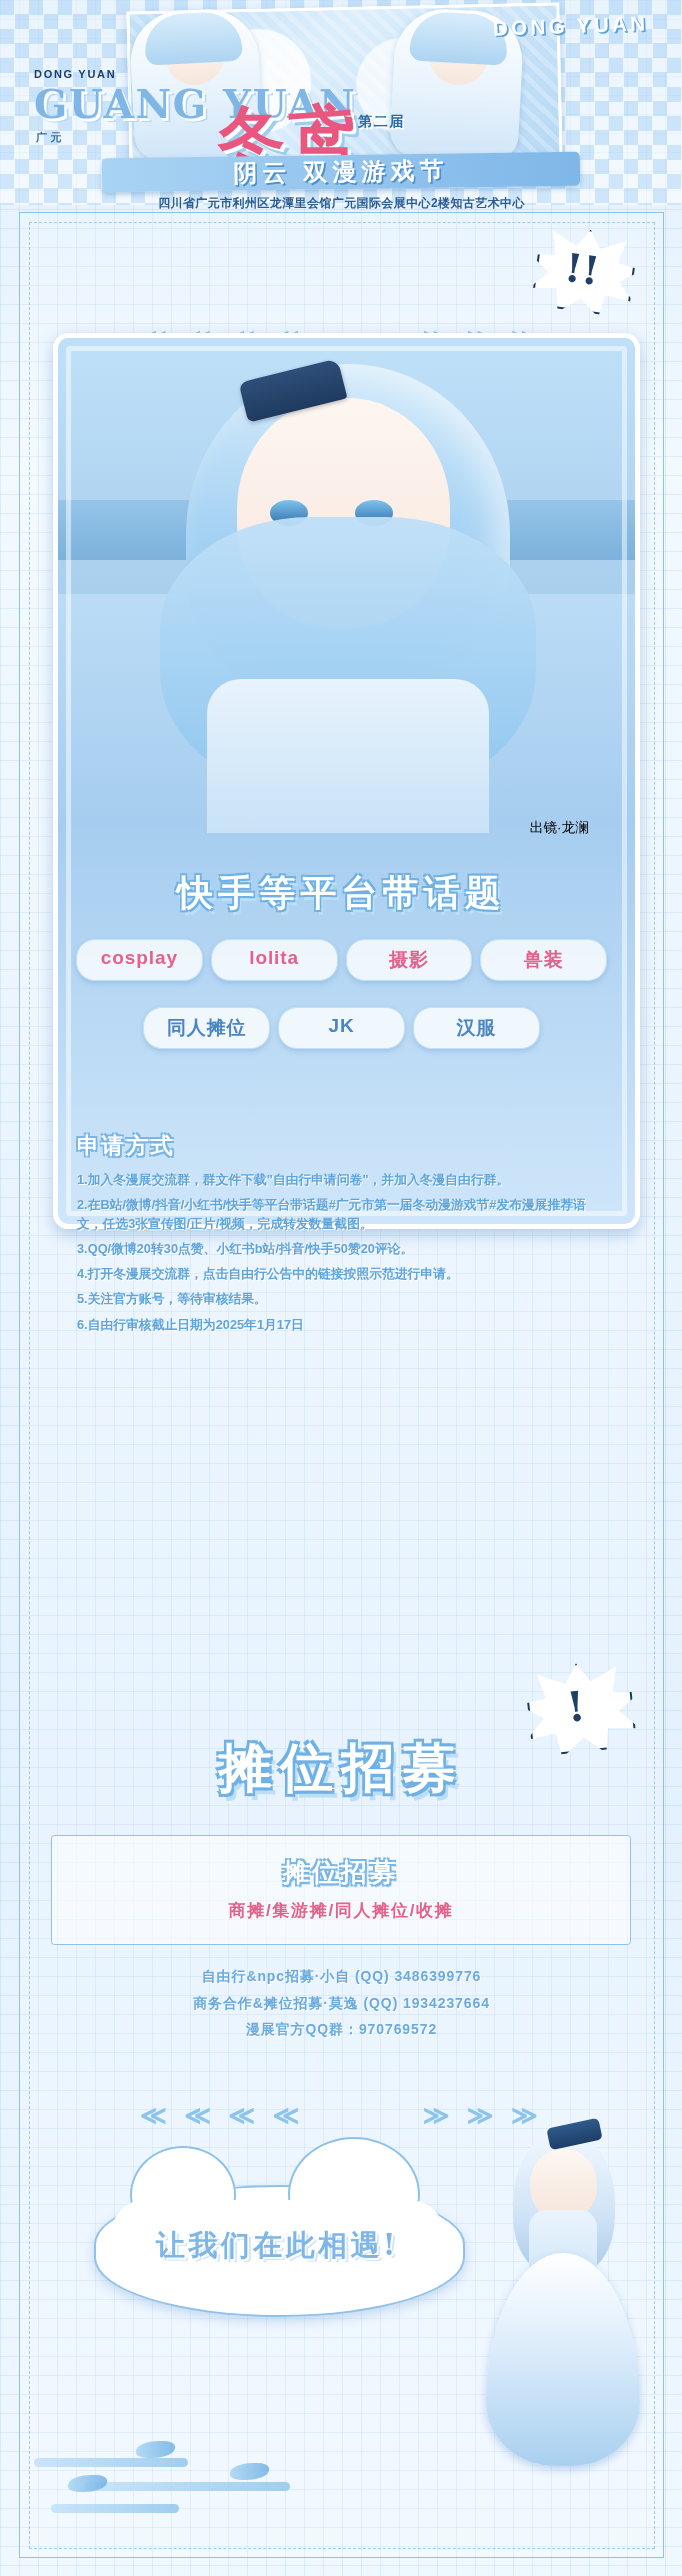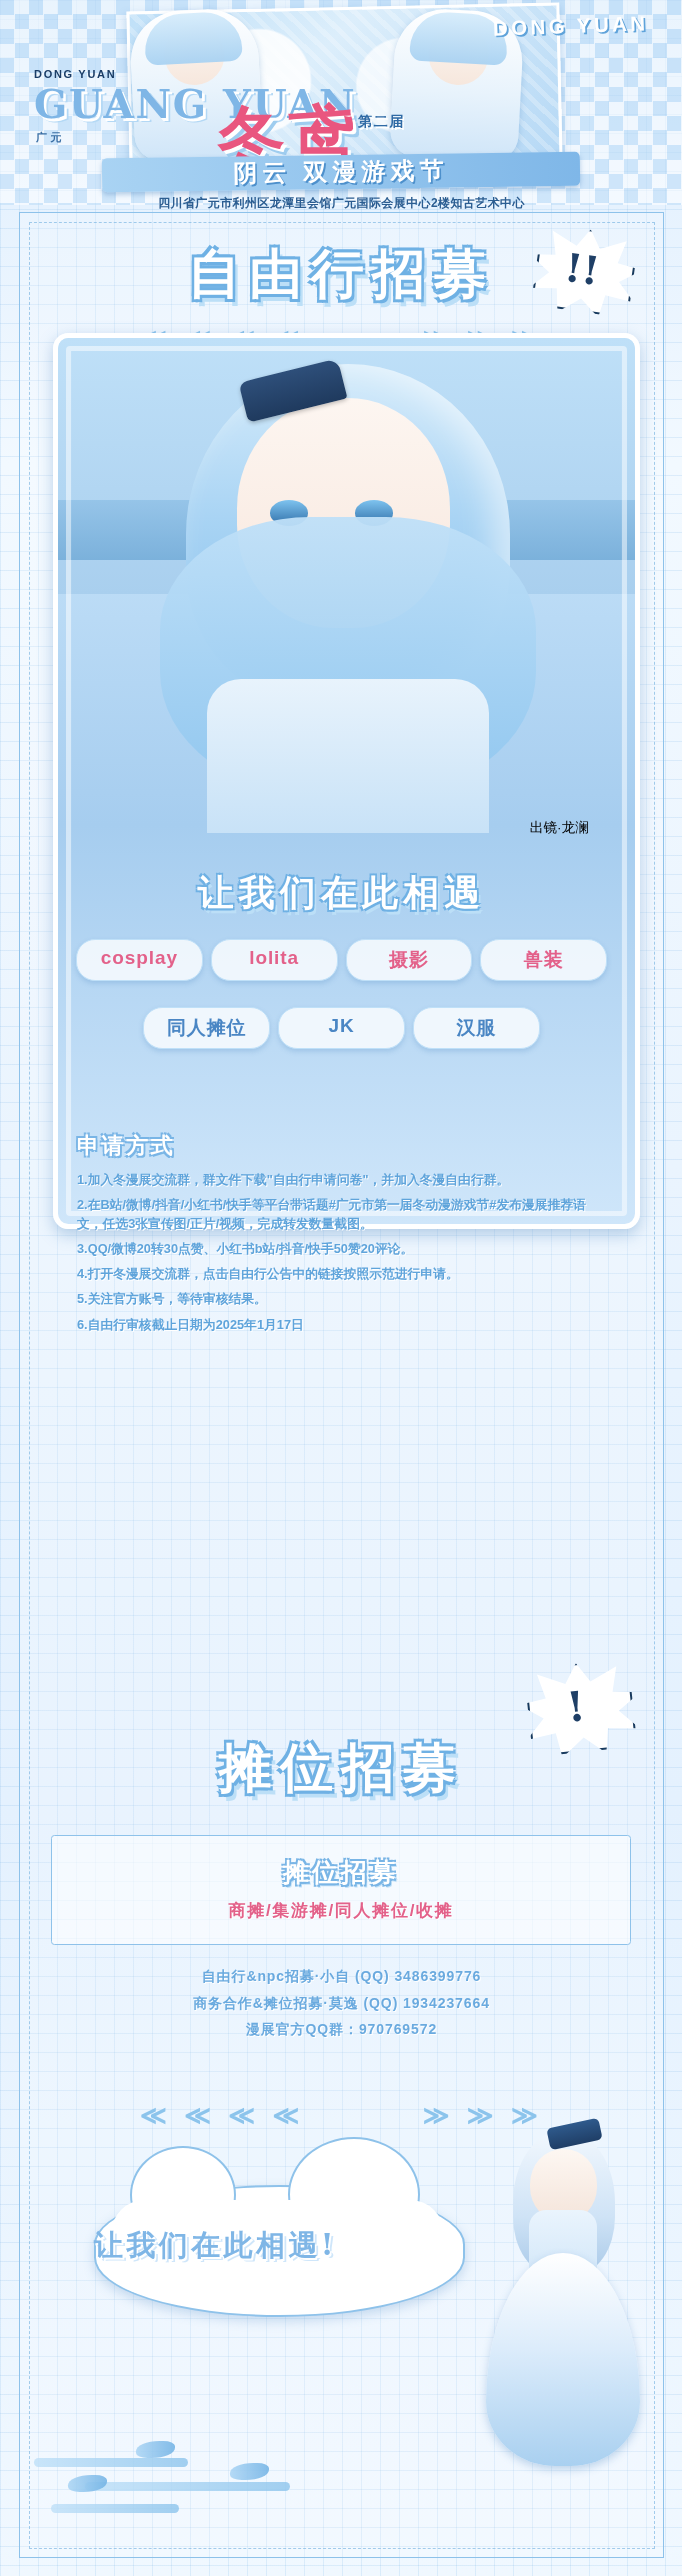--- a/index.html
+++ b/index.html
@@ -295,21 +295,21 @@
   .cloud:before,.cloud:after{
     content:"";position:absolute;background:#ffffff;border:2.6px solid #8ec2ea;border-radius:50%;
   }
   .cloud:before{width:102px;height:94px;left:34px;top:-41px;}
   .cloud:after{width:128px;height:111px;right:43px;top:-50px;}
   .cloud-mask{
     position:absolute;left:111px;top:2200px;width:333px;height:94px;
     background:#ffffff;border-radius:34px;z-index:2;
   }
   .cloud-text{
-    position:absolute;left:94px;top:2226px;width:367px;z-index:3;
+    position:absolute;left:94px;top:2226px;width:367px;text-align:center;z-index:3;
     font-family:"DejaVu Serif", serif;
     font-size:29px;font-weight:bold;letter-spacing:3.4px;
     color:#7fb6e6;
     text-shadow:1.7px 1.7px 0 #ffffff,3.4px 3.4px 0 #cfe6fa;
   }
   .bot-figure{
     position:absolute;right:25.6px;top:2108px;width:188px;height:393px;
   }
   .bot-figure .dress{
     position:absolute;left:17px;top:145px;width:154px;height:213px;
@@ -373,21 +373,20 @@
     <div class="hdr-banner">
       <span>阴云 双漫游戏节</span>
     </div>
     <div class="hdr-address">四川省广元市利州区龙潭里会馆广元国际会展中心2楼知古艺术中心</div>
   </div>
 
   <div class="card">
     <div class="card-inner"></div>
   </div>
 
-  <div class="sec-title" style="top:239px;">自由行招募</div>
 
   <div style="position:absolute;right:34px;top:220px;width:128px;height:102px;">
     <div class="burst-shape" style="left:15.4px;top:8.5px;width:94px;height:79px;transform:rotate(8deg);clip-path:polygon(50% 0%,62% 22%,88% 8%,82% 36%,108% 40%,86% 58%,104% 80%,74% 76%,70% 104%,50% 84%,28% 104%,24% 76%,-4% 80%,14% 58%,-8% 40%,18% 36%,12% 8%,38% 22%);"></div>
     <div class="burst" style="left:44px;top:25.6px;font-size:39px;transform:rotate(8deg);">!!</div>
   </div>
 
   <div class="arrow-row" style="top:323px;">
     <span>≪ ≪ ≪ ≪</span>
     <span style="display:inline-block;width:94px;"></span>
     <span class="r">≫ ≫ ≫</span>
@@ -400,21 +399,21 @@
     <div class="char-head"></div>
     <div class="eye l"></div>
     <div class="eye r"></div>
     <div class="char-hair2"></div>
     <div class="hat"></div>
     <div class="char-body"></div>
     <div class="lace"></div>
   </div>
   <div class="credit" style="position:absolute;right:94px;top:819px;">出镜·龙澜</div>
 
-  <div class="ov-title" style="top:869px;">让我们在此相遇</div>
+  <div class="ov-title" style="top:869px;">快手等平台带话题</div>
 
   <div class="tag-row" style="top:939px;">
     <div class="tag">cosplay</div>
     <div class="tag">lolita</div>
     <div class="tag">摄影</div>
     <div class="tag">兽装</div>
   </div>
   <div class="tag-row" style="top:1007px;">
     <div class="tag blue">同人摊位</div>
     <div class="tag blue">JK</div>

